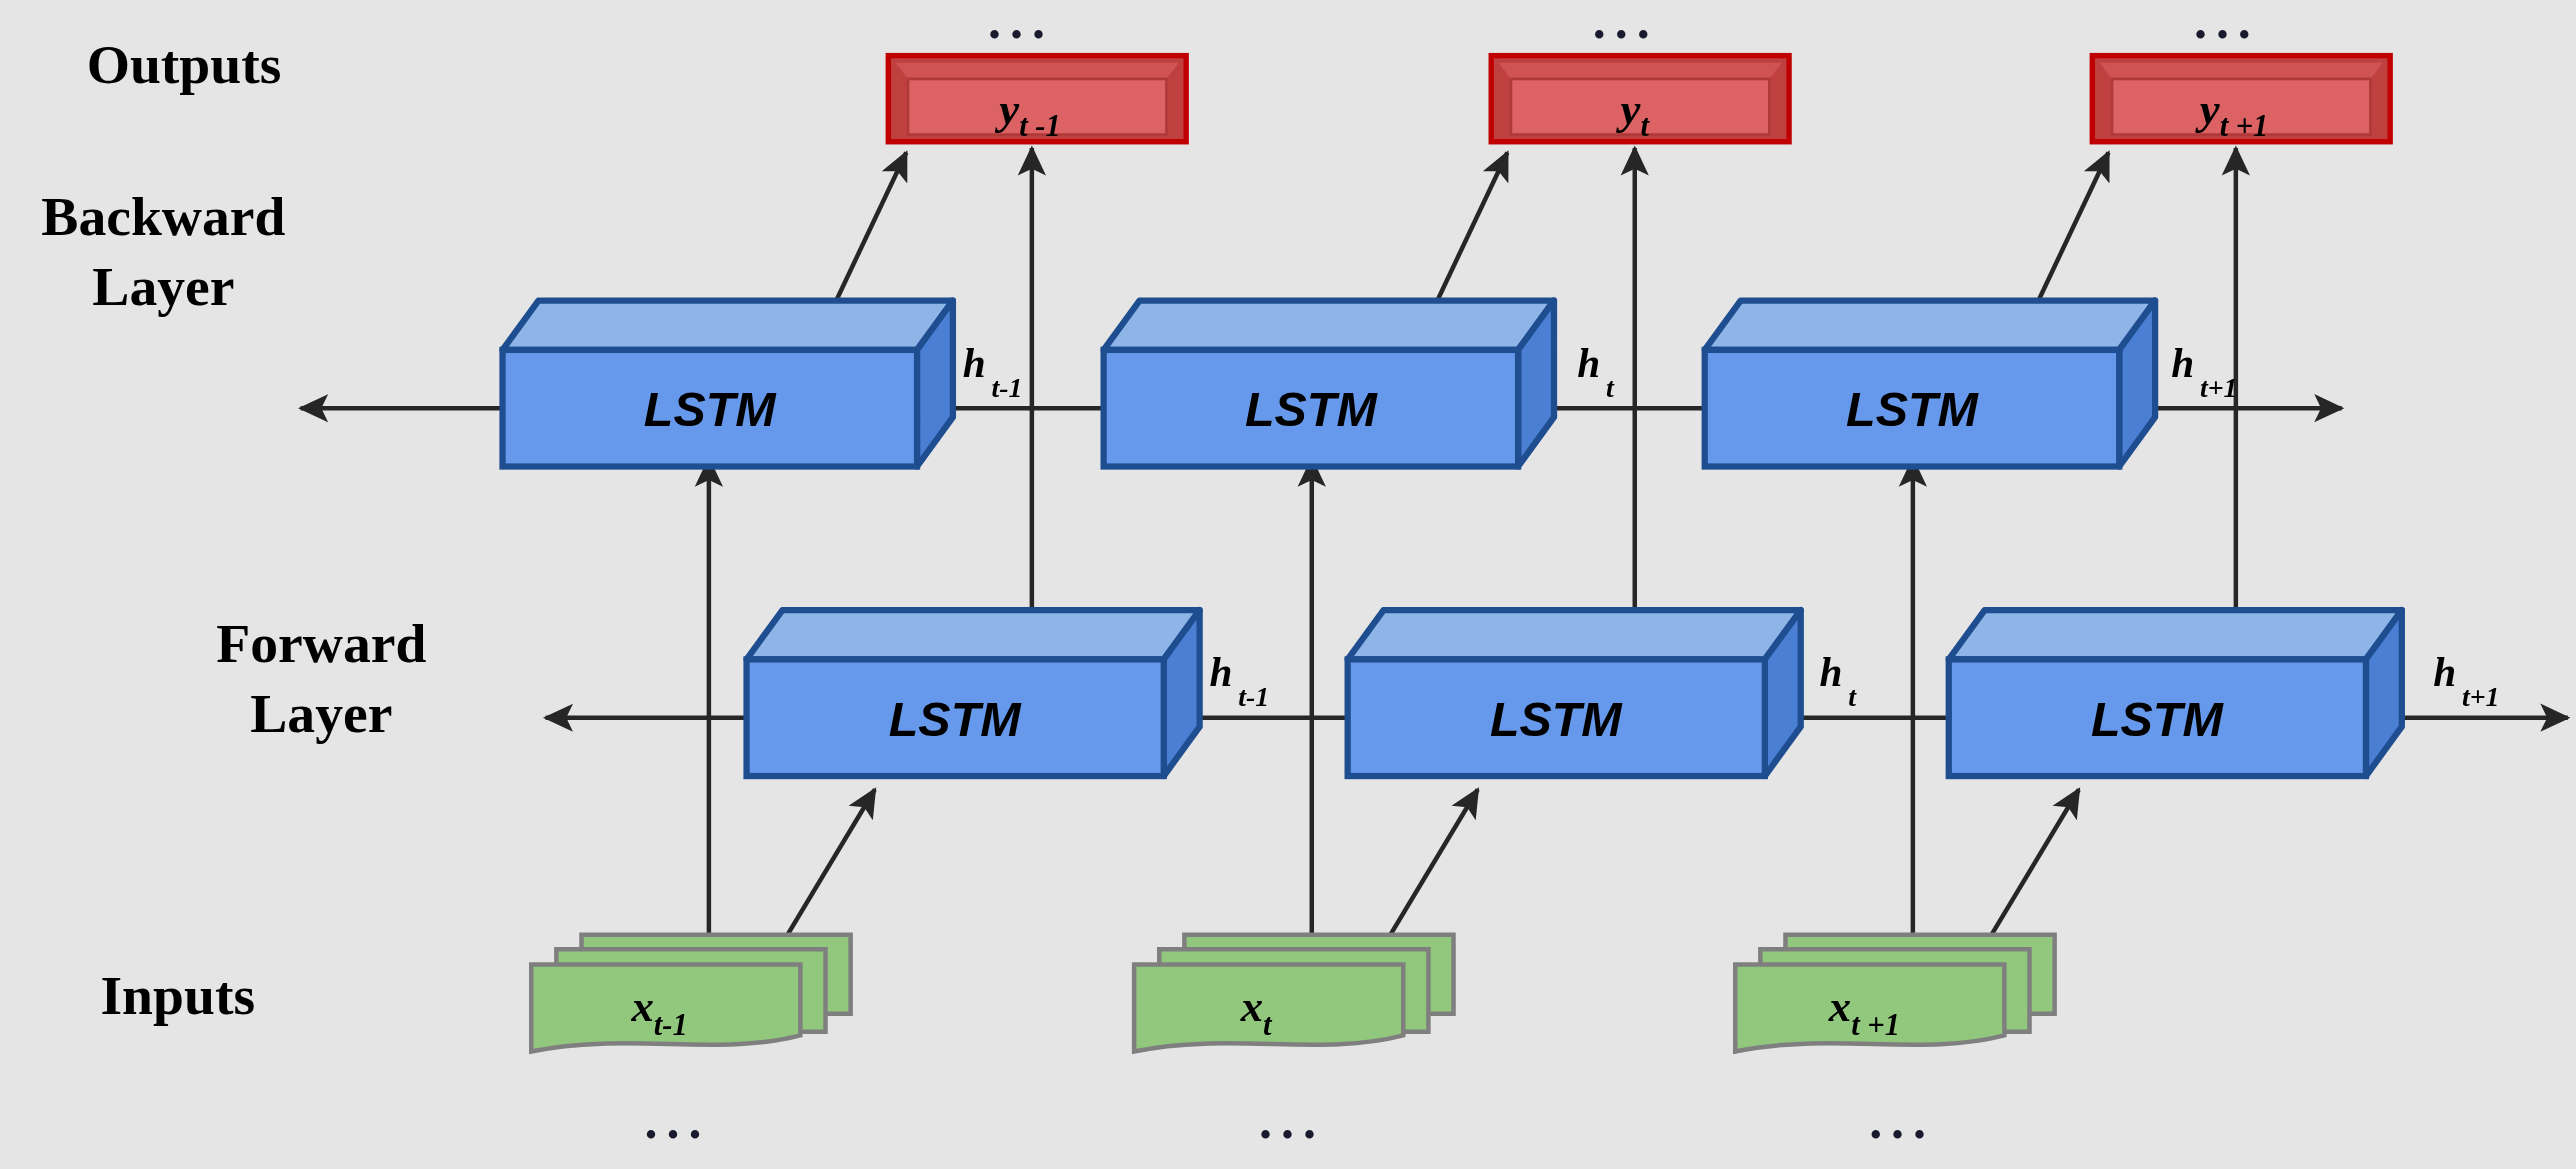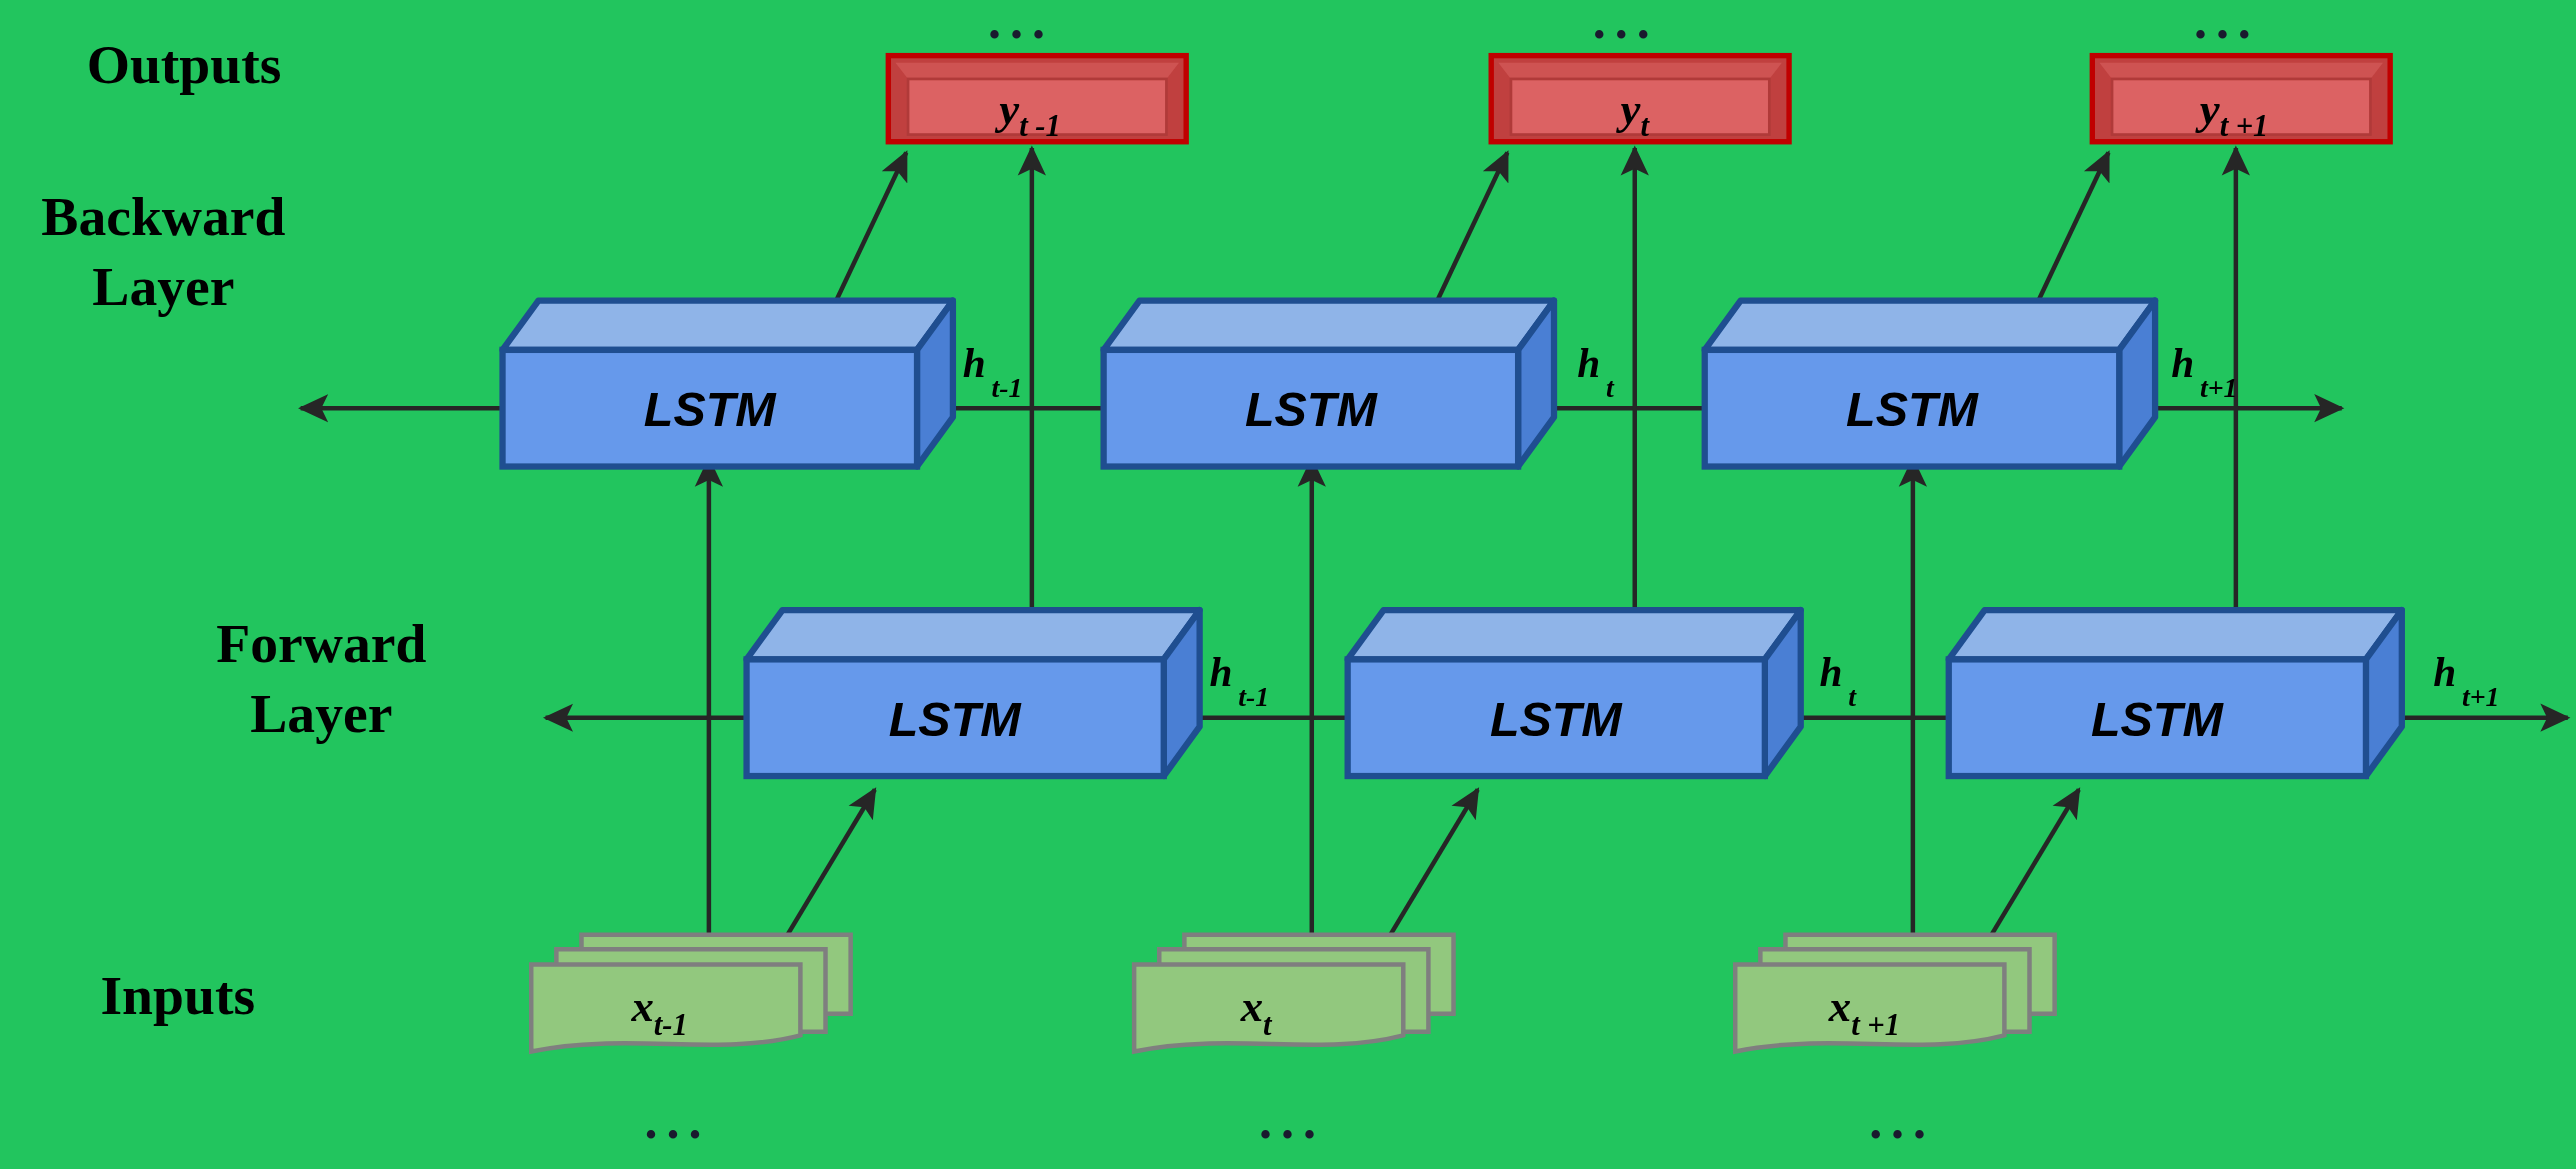--- a/index.html
+++ b/index.html
@@ -1,18 +1,18 @@
 <!DOCTYPE html>
 <html style="font-size:14.4px"><head>
 <meta charset="utf-8">
 <style>
   html,body{margin:0;padding:0;background:#ffffff;}
   body{width:2576px;height:1169px;overflow:hidden;
        font-family:"Liberation Serif", serif;}
-  #stage{position:relative;width:2576px;height:1169px;background:#22c55e;}
+  #stage{position:relative;width:2576px;height:1169px;background:#e5e5e5;}
   svg.diagram{position:absolute;left:0;top:0;width:2576px;height:1169px;display:block;}
 
   
   .row-label{
     font-family:"Liberation Serif", serif;
     font-weight:bold;
     font-size:62px;
     fill:#000;
     text-anchor:middle;
   }

